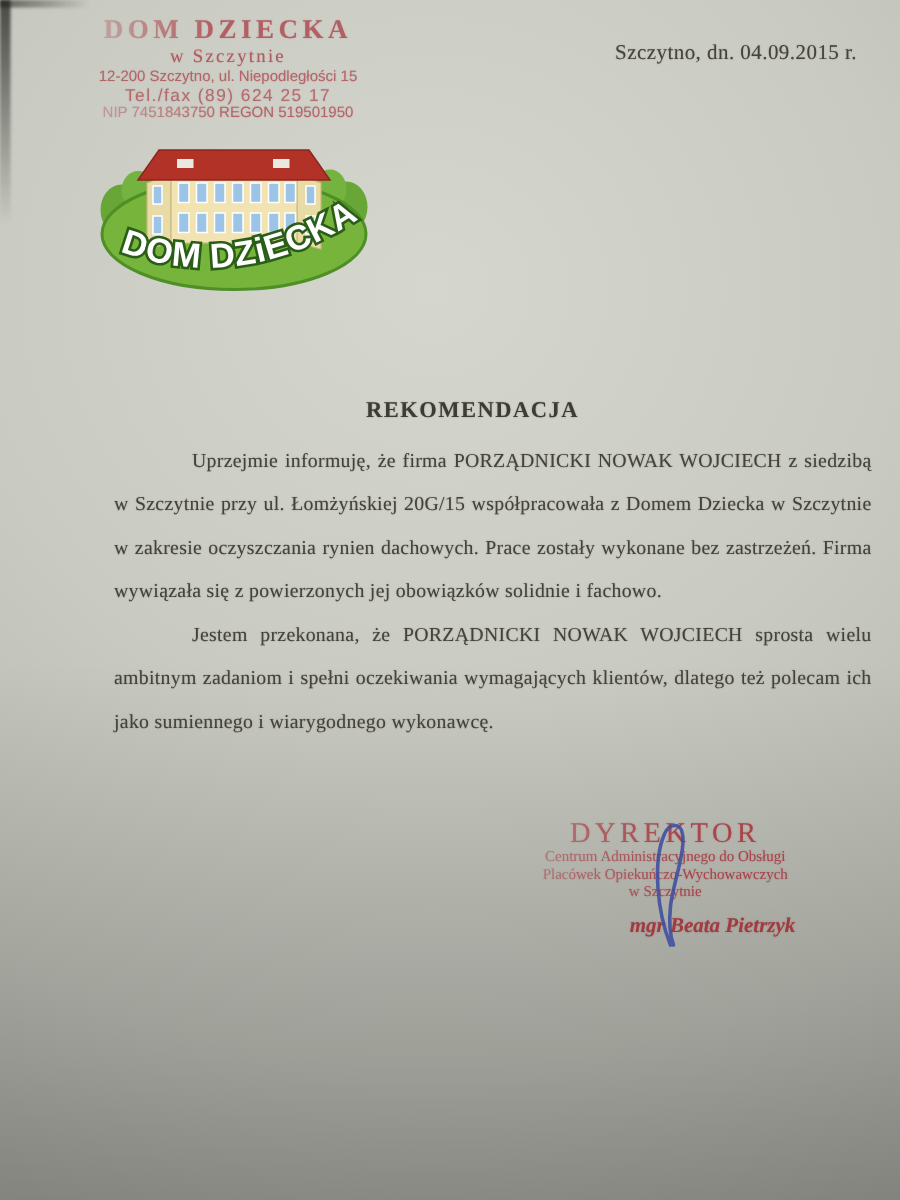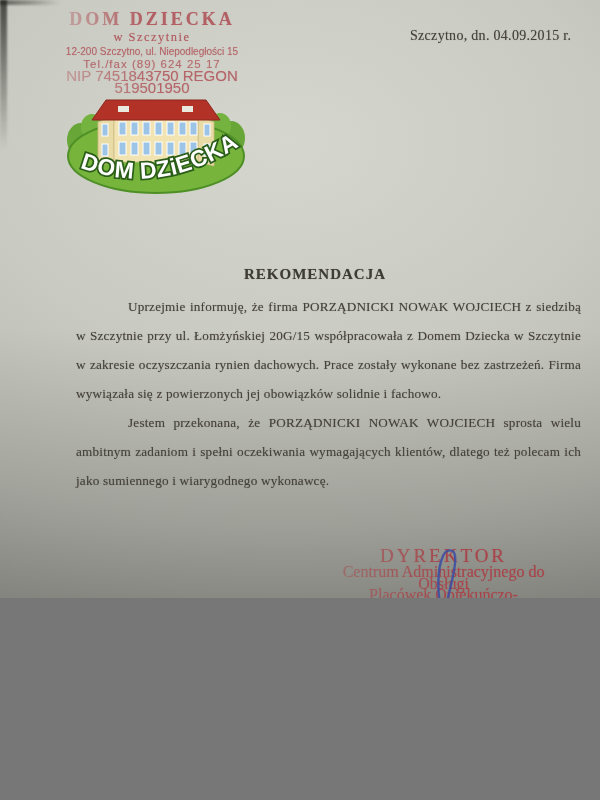--- a/index.html
+++ b/index.html
@@ -1,19 +1,19 @@
 <!DOCTYPE html>
 <html><head>
 <meta charset="utf-8">
 <style>
   html,body { margin:0; padding:0; }
   body { background:#777; font-family:"Liberation Serif","DejaVu Serif",serif; }
 
   .photo {
-    position:relative; width:600px; height:598px; overflow:hidden;
+    position:relative; width:600px; height:800px; overflow:hidden;
     background:
       linear-gradient(180deg, rgba(0,0,0,0) 55%, rgba(25,26,22,0.16) 88%, rgba(25,26,22,0.24) 100%),
       radial-gradient(ellipse 130% 90% at 48% 24%, #d5d6ce 0%, #c9cac2 40%, #b7b8b0 72%, #9d9e98 100%);
   }
 
   .edge-shadow {
     position:absolute; left:0; top:0; width:7px; height:150px;
     background:linear-gradient(180deg, rgba(30,31,26,0.75), rgba(30,31,26,0));
     filter:blur(1px);
   }
@@ -30,21 +30,21 @@
     text-shadow:0 0 1px rgba(173,74,80,0.45);
   }
   .stamp-top .l1 {
     font-size:18px; font-weight:700; letter-spacing:3px; line-height:22px;
     -webkit-mask-image:linear-gradient(90deg, rgba(0,0,0,0.25) 0%, rgba(0,0,0,0.95) 45%);
             mask-image:linear-gradient(90deg, rgba(0,0,0,0.25) 0%, rgba(0,0,0,0.95) 45%);
   }
   .stamp-top .l2 { font-size:12.5px; letter-spacing:1.5px; line-height:14px; }
   .stamp-top .l3 { font-family:"Liberation Sans",sans-serif; font-size:10px; line-height:12px; margin-top:2px; opacity:.9; }
   .stamp-top .l4 { font-family:"Liberation Sans",sans-serif; font-size:11.5px; letter-spacing:1px; line-height:12px; opacity:.85; }
-  .stamp-top .l5 { font-family:"Liberation Sans",sans-serif; font-size:15px; line-height:12px; opacity:.9;
+  .stamp-top .l5 { font-family:"Liberation Sans",sans-serif; font-size:10px; line-height:12px; opacity:.9;
     -webkit-mask-image:linear-gradient(90deg, rgba(0,0,0,0.4) 0%, rgba(0,0,0,1) 50%);
             mask-image:linear-gradient(90deg, rgba(0,0,0,0.4) 0%, rgba(0,0,0,1) 50%);
   }
 
   
   .date-line {
     position:absolute; left:410px; top:28px; width:165px;
     font-size:14px; color:#45423a; text-shadow:0 0 1px rgba(60,58,50,0.4);
     letter-spacing:0.3px;
   }
@@ -72,21 +72,21 @@
   .bline.last { text-align-last:left; }
 
   
   .stamp-bottom {
     position:absolute; left:336px; top:545px; width:215px; text-align:center;
     color:#a8444a; text-shadow:0 0 1px rgba(168,68,74,0.45);
     -webkit-mask-image:linear-gradient(90deg, rgba(0,0,0,0.45) 0%, rgba(0,0,0,1) 55%);
             mask-image:linear-gradient(90deg, rgba(0,0,0,0.45) 0%, rgba(0,0,0,1) 55%);
   }
   .stamp-bottom .t1 { font-size:19px; letter-spacing:3px; line-height:21px; font-weight:400; }
-  .stamp-bottom .t2, .stamp-bottom .t3, .stamp-bottom .t4 { font-size:16px; line-height:11.5px; }
+  .stamp-bottom .t2, .stamp-bottom .t3, .stamp-bottom .t4 { font-size:10px; line-height:11.5px; }
   .sig-name {
     position:absolute; left:375px; top:610px; width:200px; text-align:center;
     font-size:14px; font-weight:700; font-style:italic; color:#a03c40;
     text-shadow:0 0 1px rgba(160,60,64,0.5);
   }
 
   .pen-sig { position:absolute; left:430px; top:546px; width:44px; height:88px; }
 </style>
 </head>
 <body>

